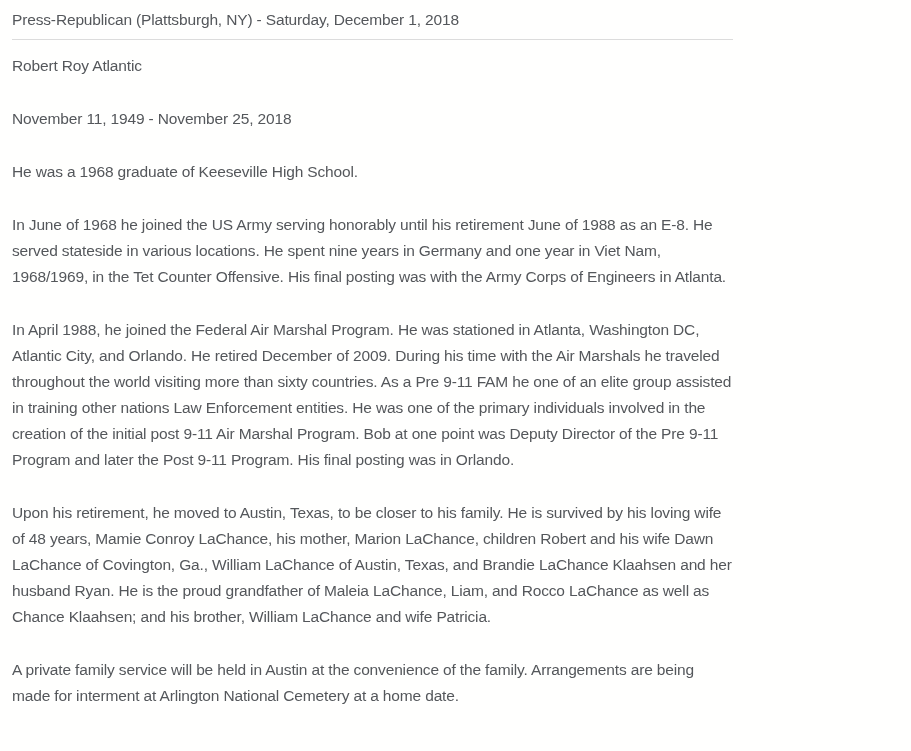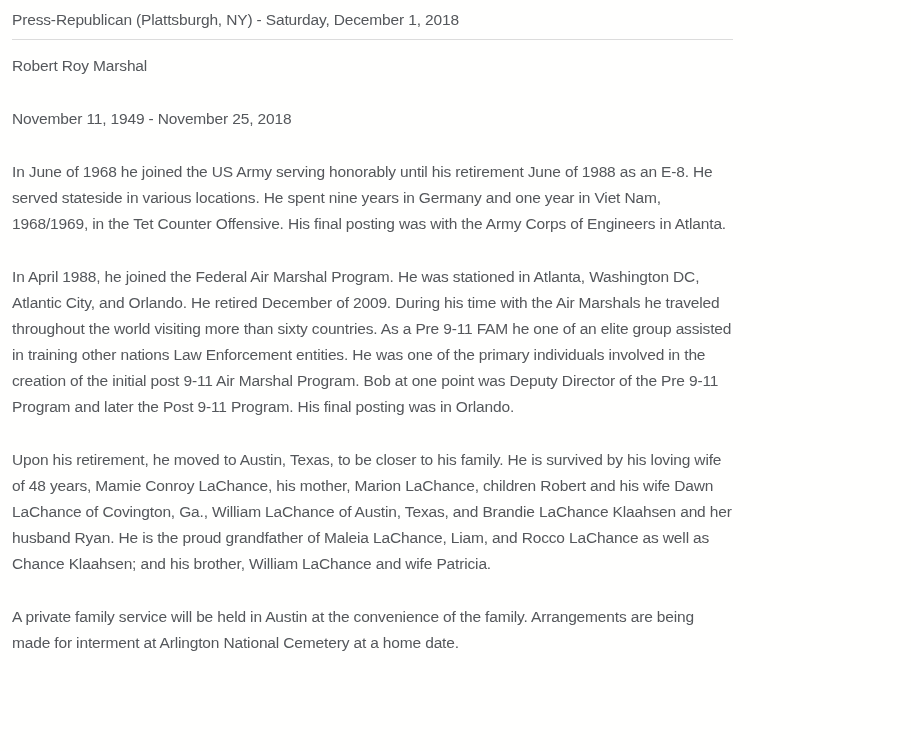--- a/index.html
+++ b/index.html
@@ -39,25 +39,26 @@
 </style>
 </head>
 <body>
 
 <div class="page">
 
   <p class="dateline">Press-Republican (Plattsburgh, NY) - Saturday, December 1, 2018</p>
 
   <hr class="divider">
 
-  <p class="deceased-name">Robert Roy Marshal</p>
+  <p class="deceased-name">Robert Roy Atlantic</p>
 
   <p>November 11, 1949 - November 25, 2018</p>
 
 
+  <p>He was a 1968 graduate of Keeseville High School.</p>
 
   <p>In June of 1968 he joined the US Army serving honorably until his retirement June of 1988 as an E-8. He served stateside in various locations. He spent nine years in Germany and one year in Viet Nam, 1968/1969, in the Tet Counter Offensive. His final posting was with the Army Corps of Engineers in Atlanta.</p>
 
   <p>In April 1988, he joined the Federal Air Marshal Program. He was stationed in Atlanta, Washington DC, Atlantic City, and Orlando. He retired December of 2009. During his time with the Air Marshals he traveled throughout the world visiting more than sixty countries. As a Pre 9-11 FAM he one of an elite group assisted in training other nations Law Enforcement entities. He was one of the primary individuals involved in the creation of the initial post 9-11 Air Marshal Program. Bob at one point was Deputy Director of the Pre 9-11 Program and later the Post 9-11 Program. His final posting was in Orlando.</p>
 
   <p>Upon his retirement, he moved to Austin, Texas, to be closer to his family. He is survived by his loving wife of 48 years, Mamie Conroy LaChance, his mother, Marion LaChance, children Robert and his wife Dawn LaChance of Covington, Ga., William LaChance of Austin, Texas, and Brandie LaChance Klaahsen and her husband Ryan. He is the proud grandfather of Maleia LaChance, Liam, and Rocco LaChance as well as Chance Klaahsen; and his brother, William LaChance and wife Patricia.</p>
 
   <p>A private family service will be held in Austin at the convenience of the family. Arrangements are being made for interment at Arlington National Cemetery at a home date.</p>
 
 </div>

